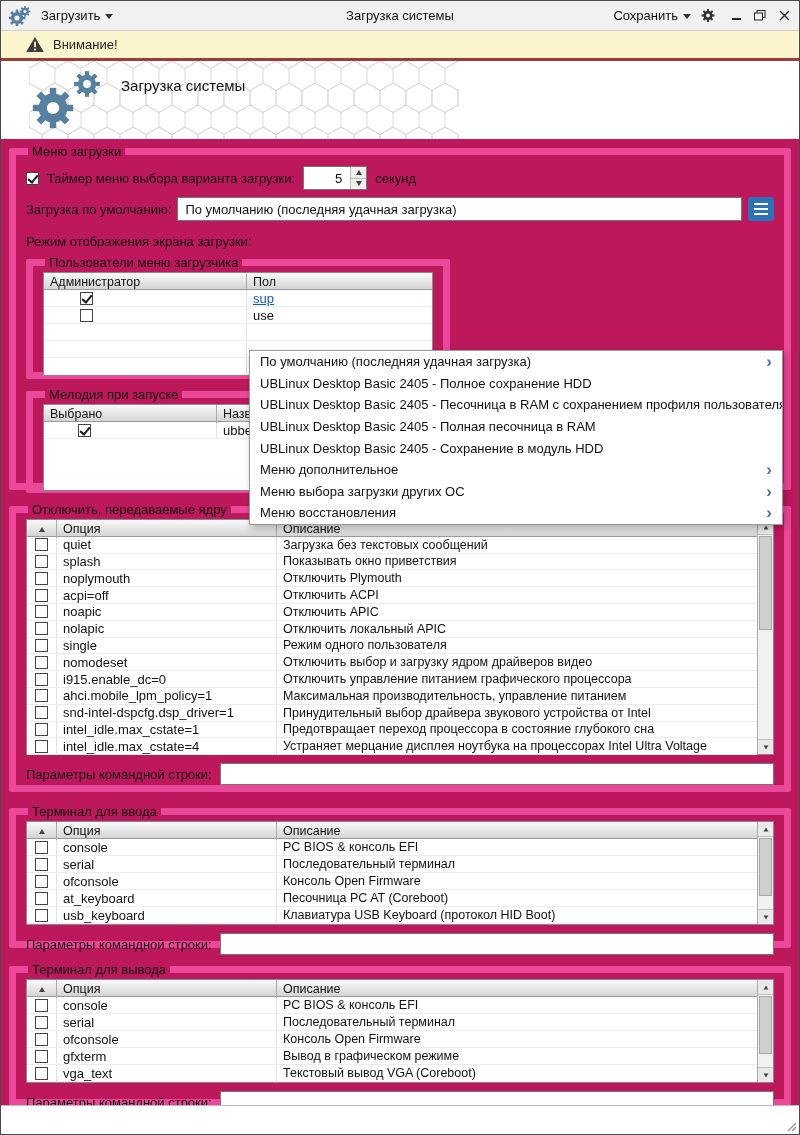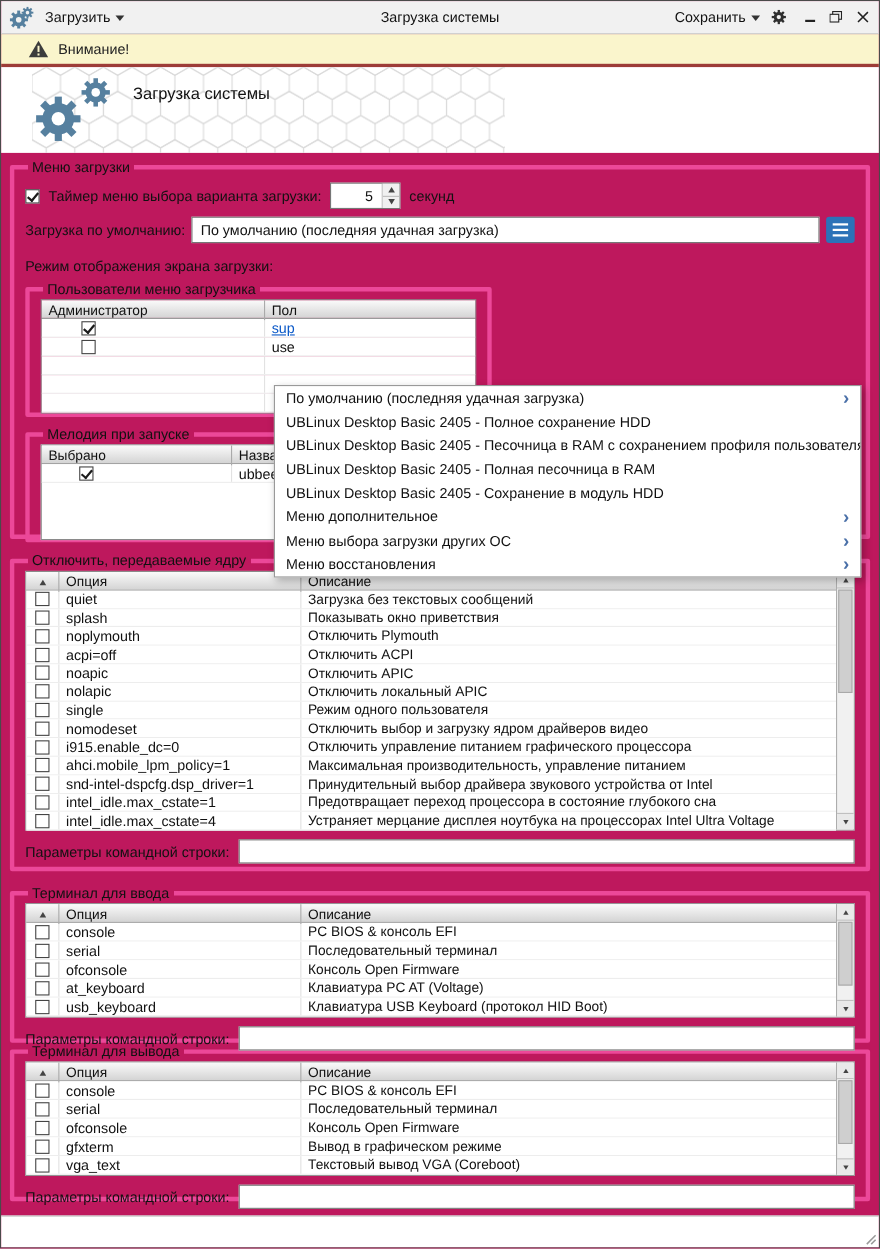--- a/index.html
+++ b/index.html
@@ -24,21 +24,21 @@
   
   .header{position:relative;height:78px;background:#fff;overflow:hidden}
   .hexbg{position:absolute;left:28px;top:0}
   .logo{position:absolute;left:18px;top:4px}
   .hgroup{position:absolute;left:120px;top:16px}
   .htitle{font-size:15px;margin-bottom:11px}
   .hsub{font-size:13px}
 
   
   .main{padding:5px 8px 0;position:relative}
-  fieldset{border:4px solid #ec4899;border-radius:2px;padding:2px 10px 6px}
+  fieldset{border:7px solid #ec4899;border-radius:2px;padding:2px 10px 6px}
   legend{font-size:13px;padding:0 4px;margin-left:2px}
 
   
   .frow{display:flex;align-items:center;gap:8px}
   .timer-row{height:30px;margin-top:2px}
   .default-row{height:24px;margin-top:4px;gap:6px}
   .mode-row{height:20px;margin-top:10px}
   .cb{display:inline-block;width:13px;height:13px;border:1px solid #444;background:#fff;position:relative;flex:none}
   .cb.checked::after{content:"";position:absolute;left:3px;top:0px;width:4px;height:8px;border-right:2px solid #1a1a1a;border-bottom:2px solid #1a1a1a;transform:rotate(40deg)}
   .spinbox{width:64px;height:24px;border:1px solid #767676;position:relative;background:#fff}
@@ -619,21 +619,21 @@
                 </div>
                 <div class="cell optcell">ofconsole</div>
                 <div class="cell desccell">Консоль Open Firmware</div>
               </div>
 
               <div class="trow grid-kern">
                 <div class="cell ctr">
                   <span class="cb"></span>
                 </div>
                 <div class="cell optcell">at_keyboard</div>
-                <div class="cell desccell">Клавиатура PC AT (Voltage)</div>
+                <div class="cell desccell">Песочница PC AT (Coreboot)</div>
               </div>
 
               <div class="trow grid-kern">
                 <div class="cell ctr">
                   <span class="cb"></span>
                 </div>
                 <div class="cell optcell">usb_keyboard</div>
                 <div class="cell desccell">Клавиатура USB Keyboard (протокол HID Boot)</div>
               </div>
             </div>
@@ -649,21 +649,21 @@
               <span class="tri-dn"></span>
             </div>
         </div>
       </div>
       <div class="cmdrow">
         <span>Параметры командной строки:</span>
         <input type="text" style="">
       </div>
     </fieldset>
 
-    <fieldset class="sect term-fs" style="margin-top:0">
+    <fieldset class="sect term-fs" style="margin-top:14px">
       <legend>Терминал для вывода</legend>
       <div class="tblwrap term-wrap">
         <div class="tbl term-tbl">
           <div class="thead trow grid-kern">
             <div class="cell ctr">
                 <span class="tri-up"></span>
               </div>
             <div class="cell">Опция</div>
             <div class="cell">Описание</div>
           </div>

